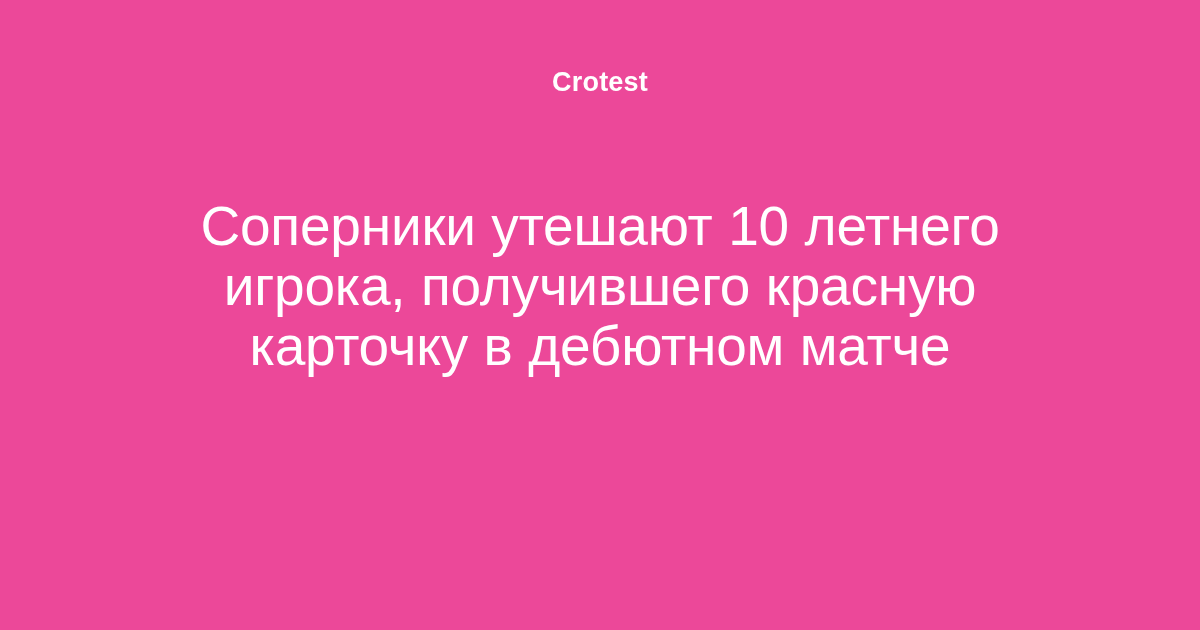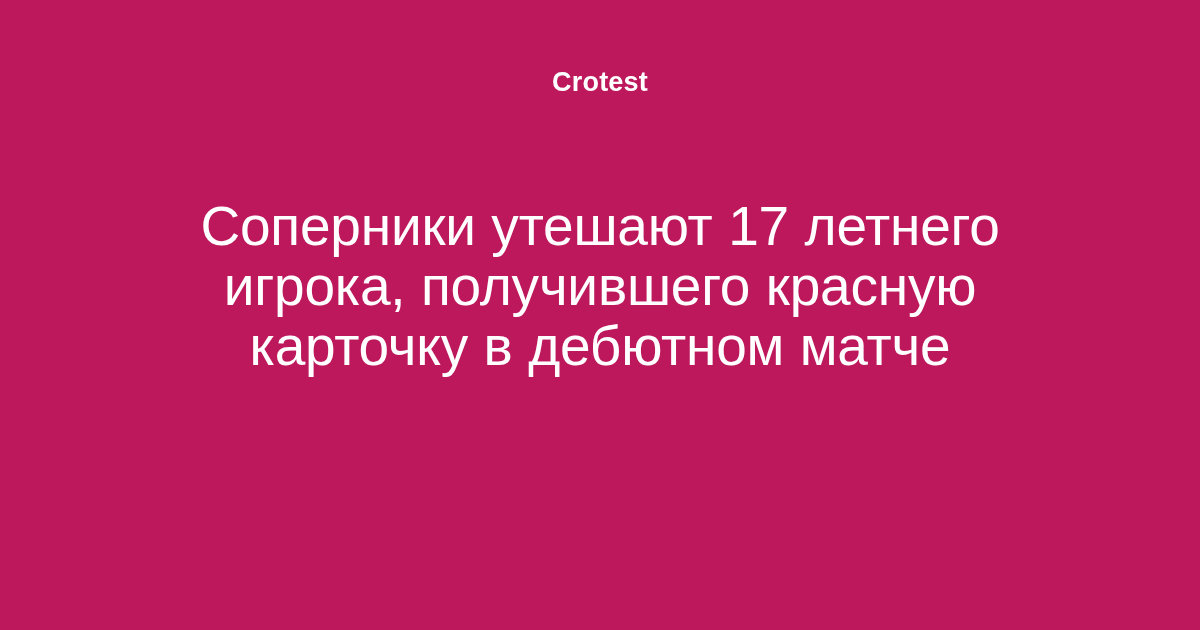--- a/index.html
+++ b/index.html
@@ -73,25 +73,25 @@
     left: 0;
     top: 400px;
     width: 1200px;
     height: 230px;
     background: transparent;
   }
 </style>
 </head>
 <body>
 
-<div class="card" style="background: #be185d; padding-left: 44px;">
+<div class="card" style="background: #ec4899; padding-left: 44px;">
 
   <div class="brand-row">
     <span class="brand-name" style="color: rgb(255, 255, 255);">Crotest</span>
   </div>
 
   <div class="headline-block">
-    <h1 class="headline" style="color: rgb(255, 255, 255);">Соперники утешают 17 летнего игрока, получившего красную карточку в дебютном матче</h1>
+    <h1 class="headline" style="color: rgb(255, 255, 255);">Соперники утешают 10 летнего игрока, получившего красную карточку в дебютном матче</h1>
   </div>
 
   <div class="card-footer-space"></div>
 
 </div>
 
 </body></html>

